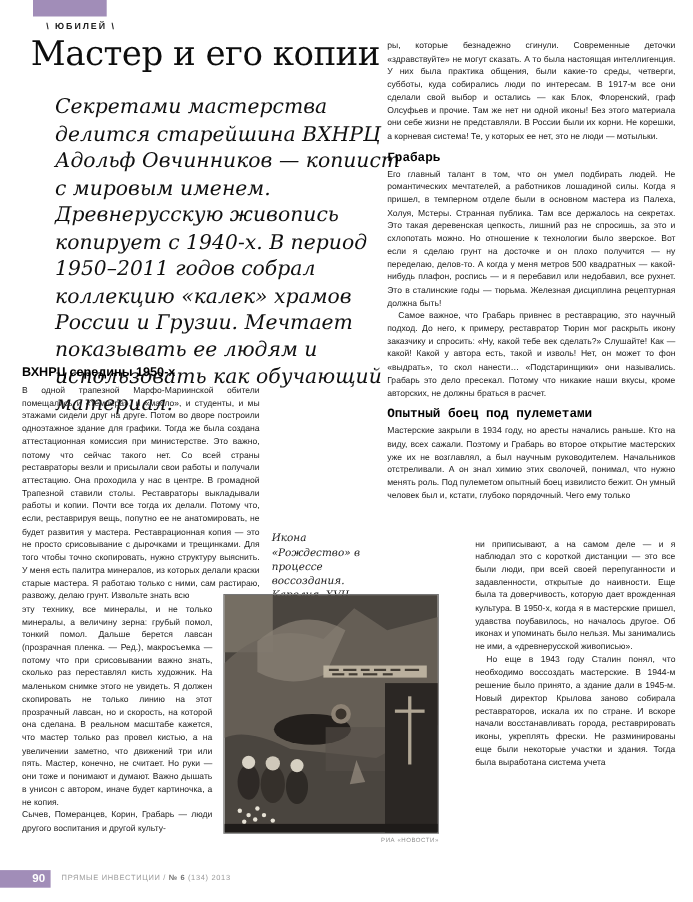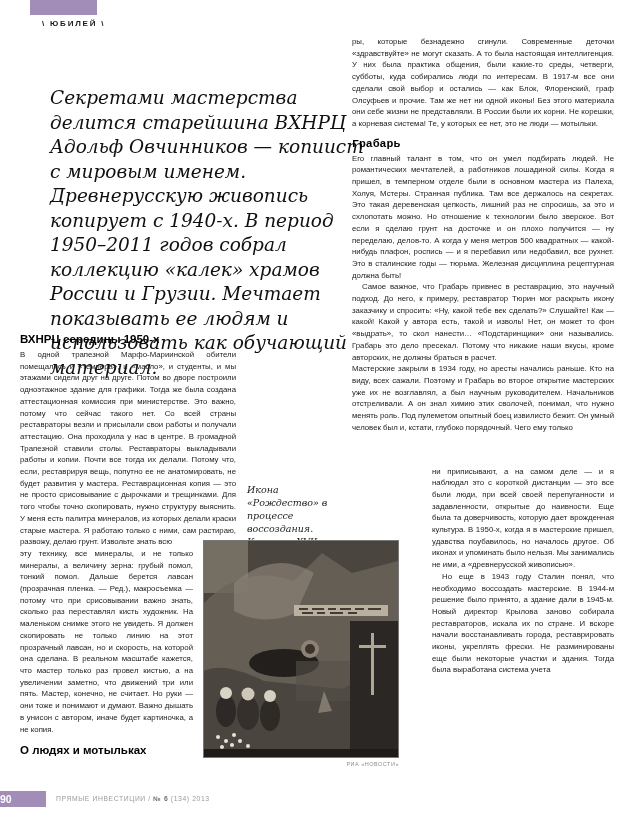--- a/index.html
+++ b/index.html
@@ -33,41 +33,42 @@
   #caption{left:247px;top:483px;width:92px;font-family:"DejaVu Serif","Liberation Serif",serif;
            font-style:italic;font-size:9.5px;line-height:13px;color:#1c1c1c;}
   
   #photo{left:203px;top:540px;width:196px;height:218px;border:1px solid #777;box-sizing:border-box;}
   #photo svg{display:block;}
   #photo-credit{left:203px;top:761px;width:196px;text-align:right;font-size:5.5px;
                 letter-spacing:0.5px;color:#8c8c8c;}
   
   #footer-box{left:0;top:791px;width:46px;height:16px;background:#a18db8;
               color:#fff;font-size:10.5px;font-weight:bold;line-height:16px;
-              box-sizing:border-box;padding-right:5px;}
+              text-align:right;box-sizing:border-box;padding-right:5px;}
   #footer-left{left:56px;top:795px;font-size:6.8px;letter-spacing:0.6px;color:#9b9b9b;}
   #footer-left .issue{color:#6e6e6e;font-weight:bold;}
   #footer-right{left:345px;top:838px;font-size:7.2px;letter-spacing:2.8px;color:#7d7d7d;}
 </style>
 </head>
 <body>
 
 <div id="page">
 
   <div class="abs" id="purple-tab"></div>
   <div class="abs" id="kicker">\ ЮБИЛЕЙ \</div>
+  <h1 class="abs" id="title" style="margin:0;font-weight:normal;">Мастер и его копии</h1>
 
   <div class="abs" id="lede">Секретами мастерства делится старейшина ВХНРЦ Адольф Овчинников — копиист с мировым именем. Древнерусскую живопись копирует с 1940-х. В период 1950–2011 годов собрал коллекцию «калек» храмов России и Грузии. Мечтает показывать ее людям и использовать как обучающий материал.</div>
 
   <div class="abs bodytext" id="col1">
     <h3 class="sec">ВХНРЦ середины 1950-х</h3>
     <p>В одной трапезной Марфо-Мариинской обители помещались и «темпера», и «масло», и студенты, и мы этажами сидели друг на друге. Потом во дворе построили одноэтажное здание для графики. Тогда же была создана аттестационная комиссия при министерстве. Это важно, потому что сейчас такого нет. Со всей страны реставраторы везли и присылали свои работы и получали аттестацию. Она проходила у нас в центре. В громадной Трапезной ставили столы. Реставраторы выкладывали работы и копии. Почти все тогда их делали. Потому что, если, реставрируя вещь, попутно ее не анатомировать, не будет развития у мастера. Реставрационная копия — это не просто срисовывание с дырочками и трещинками. Для того чтобы точно скопировать, нужно структуру выяснить. У меня есть палитра минералов, из которых делали краски старые мастера. Я работаю только с ними, сам растираю, развожу, делаю грунт. Извольте знать всю</p>
     <div class="narrow">
       <p>эту технику, все минералы, и не только минералы, а величину зерна: грубый помол, тонкий помол. Дальше берется лавсан (прозрачная пленка. — Ред.), макросъемка — потому что при срисовывании важно знать, сколько раз переставлял кисть художник. На маленьком снимке этого не увидеть. Я должен скопировать не только линию на этот прозрачный лавсан, но и скорость, на которой она сделана. В реальном масштабе кажется, что мастер только раз провел кистью, а на увеличении заметно, что движений три или пять. Мастер, конечно, не считает. Но руки — они тоже и понимают и думают. Важно дышать в унисон с автором, иначе будет картиночка, а не копия.</p>
-      <h3 class="sec sub">О людях и мотыльках</h3>
+      <p>Сычев, Померанцев, Корин, Грабарь — люди другого воспитания и другой культу-</p>
     </div>
   </div>
 
 
   <div class="abs" id="caption">Икона «Рождество» в процессе воссоздания. Карелия, XVII век.</div>
 
   <div class="abs" id="photo">
     <svg width="194" height="216" viewBox="0 0 194 216">
       <rect width="194" height="216" fill="#4a453f"></rect>
       <rect x="0" y="0" width="44" height="52" fill="#7d756a" opacity="0.85"></rect>
@@ -114,20 +115,21 @@
       <path d="M120,150 l8,20 l-14,2 Z" fill="#9a9083" opacity="0.7"></path>
     </svg>
   </div>
   <div class="abs" id="photo-credit">РИА «НОВОСТИ»</div>
 
   <div class="abs bodytext" id="rcol">
     <p>ры, которые безнадежно сгинули. Современные деточки «здравствуйте» не могут сказать. А то была настоящая интеллигенция. У них была практика общения, были какие-то среды, четверги, субботы, куда собирались люди по интересам. В 1917-м все они сделали свой выбор и остались — как Блок, Флоренский, граф Олсуфьев и прочие. Там же нет ни одной иконы! Без этого материала они себе жизни не представляли. В России были их корни. Не корешки, а корневая система! Те, у которых ее нет, это не люди — мотыльки.</p>
     <h3 class="sec">Грабарь</h3>
     <p>Его главный талант в том, что он умел подбирать людей. Не романтических мечтателей, а работников лошадиной силы. Когда я пришел, в темперном отделе были в основном мастера из Палеха, Холуя, Мстеры. Странная публика. Там все держалось на секретах. Это такая деревенская цепкость, лишний раз не спросишь, за это и схлопотать можно. Но отношение к технологии было зверское. Вот если я сделаю грунт на досточке и он плохо получится — ну переделаю, делов-то. А когда у меня метров 500 квадратных — какой-нибудь плафон, роспись — и я перебавил или недобавил, все рухнет. Это в сталинские годы — тюрьма. Железная дисциплина рецептурная должна быть!</p>
     <p class="ind">Самое важное, что Грабарь привнес в реставрацию, это научный подход. До него, к примеру, реставратор Тюрин мог раскрыть икону заказчику и спросить: «Ну, какой тебе век сделать?» Слушайте! Как — какой! Какой у автора есть, такой и изволь! Нет, он может то фон «выдрать», то скол нанести… «Подстаринщики» они назывались. Грабарь это дело пресекал. Потому что никакие наши вкусы, кроме авторских, не должны браться в расчет.</p>
+    <h3 class="sec">Опытный боец под пулеметами</h3>
     <p>Мастерские закрыли в 1934 году, но аресты начались раньше. Кто на виду, всех сажали. Поэтому и Грабарь во второе открытие мастерских уже их не возглавлял, а был научным руководителем. Начальников отстреливали. А он знал химию этих сволочей, понимал, что нужно менять роль. Под пулеметом опытный боец извилисто бежит. Он умный человек был и, кстати, глубоко порядочный. Чего ему только</p>
     <div class="narrow">
       <p>ни приписывают, а на самом деле — и я наблюдал это с короткой дистанции — это все были люди, при всей своей перепуганности и задавленности, открытые до наивности. Еще была та доверчивость, которую дает врожденная культура. В 1950-х, когда я в мастерские пришел, удавства поубавилось, но началось другое. Об иконах и упоминать было нельзя. Мы занимались не ими, а «древнерусской живописью».</p>
       <p class="ind">Но еще в 1943 году Сталин понял, что необходимо воссоздать мастерские. В 1944-м решение было принято, а здание дали в 1945-м. Новый директор Крылова заново собирала реставраторов, искала их по стране. И вскоре начали восстанавливать города, реставрировать иконы, укреплять фрески. Не разминированы еще были некоторые участки и здания. Тогда была выработана система учета</p>
     </div>
   </div>
 
   <div class="abs" id="footer-box">90</div>
   <div class="abs" id="footer-left"><span>ПРЯМЫЕ ИНВЕСТИЦИИ / </span><span class="issue">№ 6</span><span> (134) 2013</span></div>
   <div class="abs" id="footer-right">\ ЧЕЛОВЕЧЕСКИЙ КАПИТАЛ \</div>

